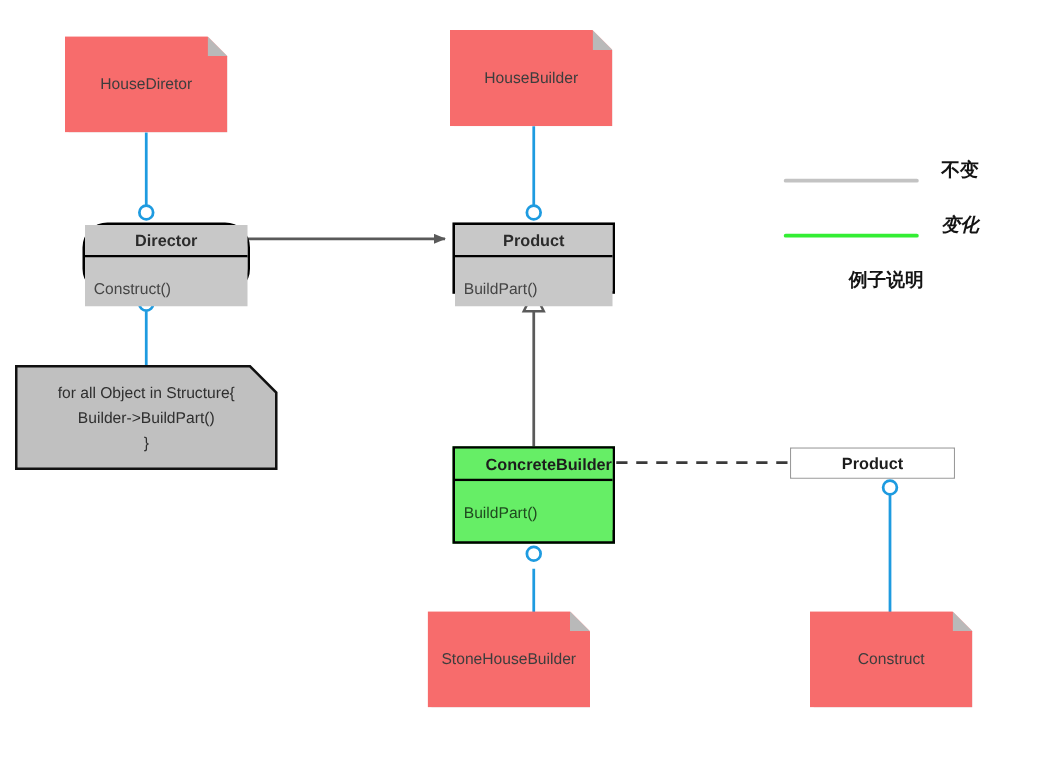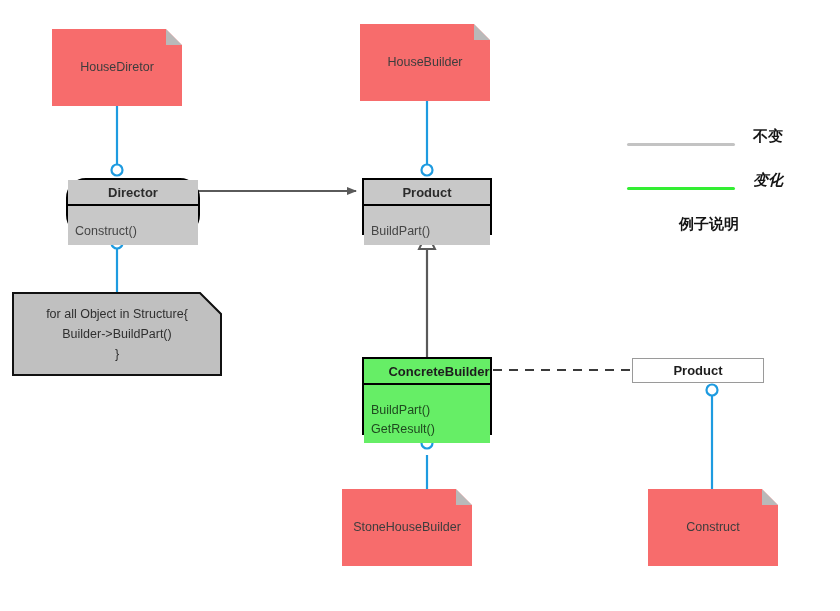--- a/index.html
+++ b/index.html
@@ -254,21 +254,20 @@
     <div class="cls-header">Product</div>
     <div class="cls-body">
       <div class="cls-op">BuildPart()</div>
     </div>
   </div>
 
   <div class="uml-class cls-green" style="left:362px; top:357px; width:130px; height:78px;">
     <div class="cls-header">ConcreteBuilder</div>
     <div class="cls-body">
       <div class="cls-op">BuildPart()</div>
-      <div class="cls-op">GetResult()</div>
     </div>
   </div>
 
   <div class="uml-class cls-plain" style="left:632px; top:358px; width:132px; height:25px;">
     <div class="cls-header" style="height:23px; line-height:23px;">Product</div>
   </div>
 
   <div id="legend" style="left:627px; top:128px; width:200px; height:110px;">
     <div class="legend-row" style="left:0px; top:0px;">
       <span class="legend-swatch" style="background:#c3c3c3;"></span>

